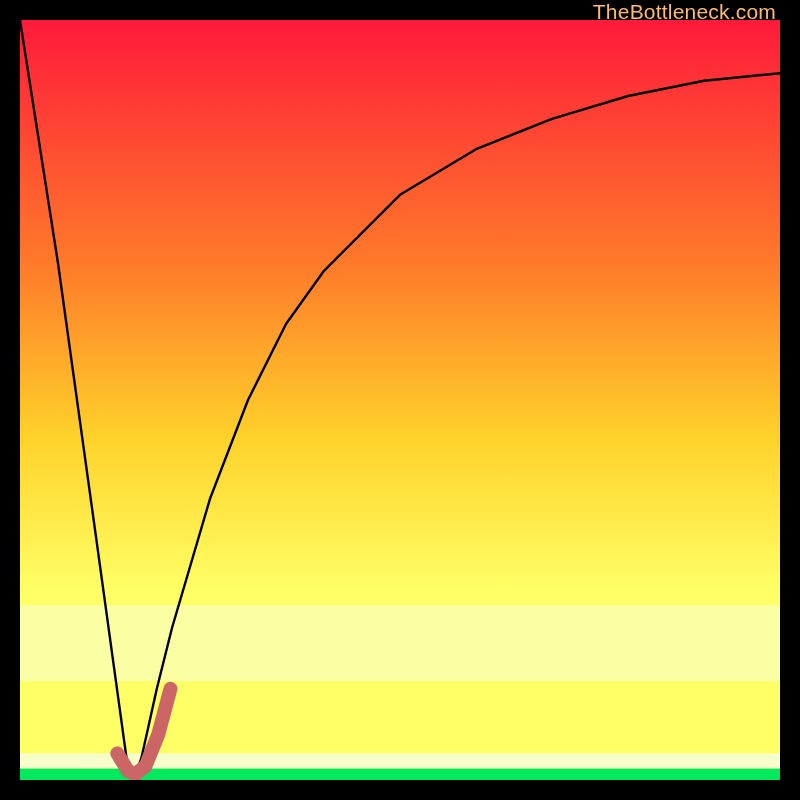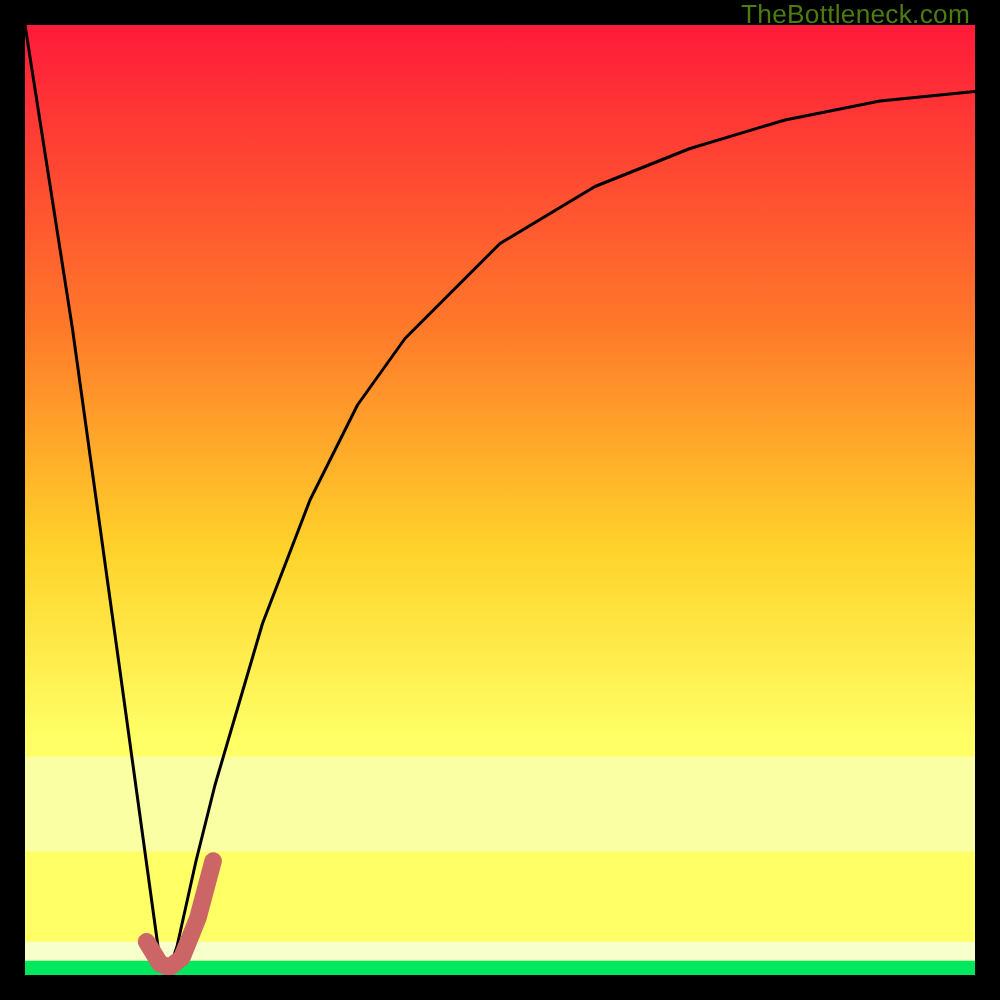--- a/index.html
+++ b/index.html
@@ -25,21 +25,21 @@
     top: 20px;
     width: 760px;
     height: 760px;
   }
   .watermark {
     position: absolute;
     top: 0px;
     right: 24px;
     font-family: Arial, Helvetica, sans-serif;
     font-size: 21px;
-    color: #4d7c0f;
+    color: #fdba74;
     letter-spacing: 0.2px;
     user-select: none;
   }
   svg { display: block; }
 </style>
 </head>
 <body>
 
 <div class="frame"></div>
 

